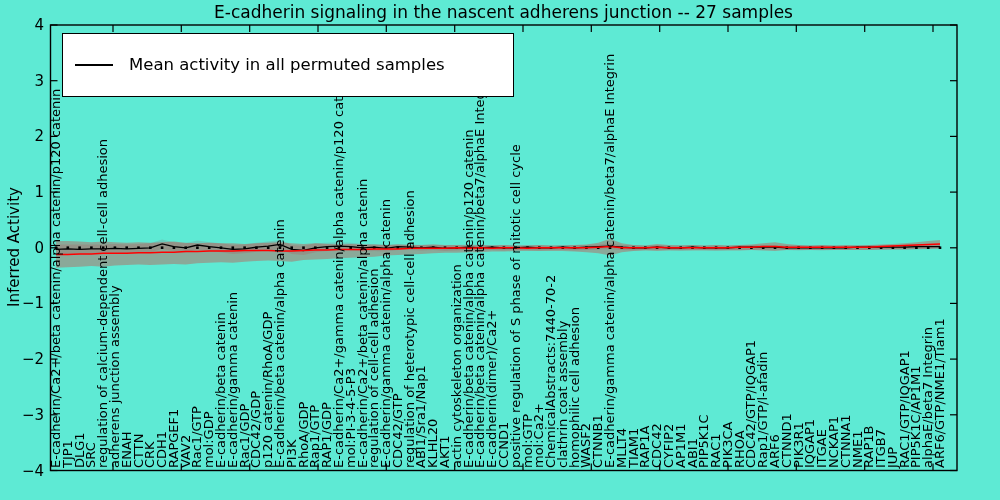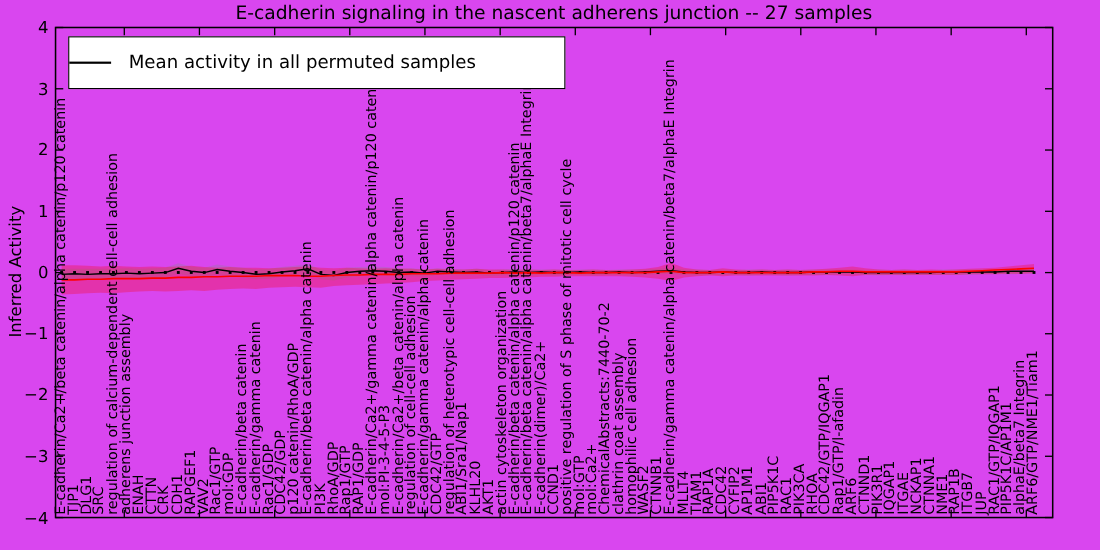--- a/index.html
+++ b/index.html
@@ -1,31 +1,31 @@
 <!DOCTYPE html>
 <html><head>
 <meta charset="utf-8">
 <style>
   html,body{margin:0;padding:0;background:#fff;}
-  .fig{position:relative;width:1000px;height:500px;background:#d946ef;
+  .fig{position:relative;width:1000px;height:500px;background:#5eead4;
        font-family:"DejaVu Sans","Liberation Sans",sans-serif;color:#000;overflow:hidden;}
   .title{position:absolute;left:50px;top:2px;width:907px;text-align:center;
          font-size:17px;z-index:6;}
   .xaxis-label{position:absolute;left:50px;top:477px;width:907px;text-align:center;
          font-size:15px;z-index:2;}
   .yaxis-label{position:absolute;left:14px;top:247px;white-space:nowrap;font-size:15px;
          transform:translate(-50%,-50%) rotate(-90deg);z-index:2;}
   svg.canvas{position:absolute;left:0;top:0;z-index:1;}
   .xlab{position:absolute;white-space:nowrap;font-size:13px;height:12px;line-height:12px;
         transform:rotate(-90deg);transform-origin:0 0;z-index:2;}
   .ytick-label{position:absolute;left:2px;width:42px;text-align:right;font-size:15px;
         line-height:18px;z-index:2;}
-  .legend{position:absolute;left:62px;top:33px;width:452px;height:48px;background:#fff;
+  .legend{position:absolute;left:62px;top:33px;width:452px;height:64px;background:#fff;
         border:1.5px solid #000;z-index:5;display:flex;flex-direction:column;
-        justify-content:center;gap:7px;box-sizing:border-box;}
+        justify-content:center;gap:7px;padding-left:12px;box-sizing:border-box;}
   .legend-row{display:flex;align-items:center;font-size:16.5px;line-height:20px;}
   .legend-swatch{display:inline-block;width:38px;height:2px;margin-right:16px;flex:none;}
 </style>
 </head>
 <body>
 
 <div class="fig">
   <div class="title">E-cadherin signaling in the nascent adherens junction -- 27 samples</div>
 
   <svg class="canvas" width="1000" height="500" id="plot-svg">

